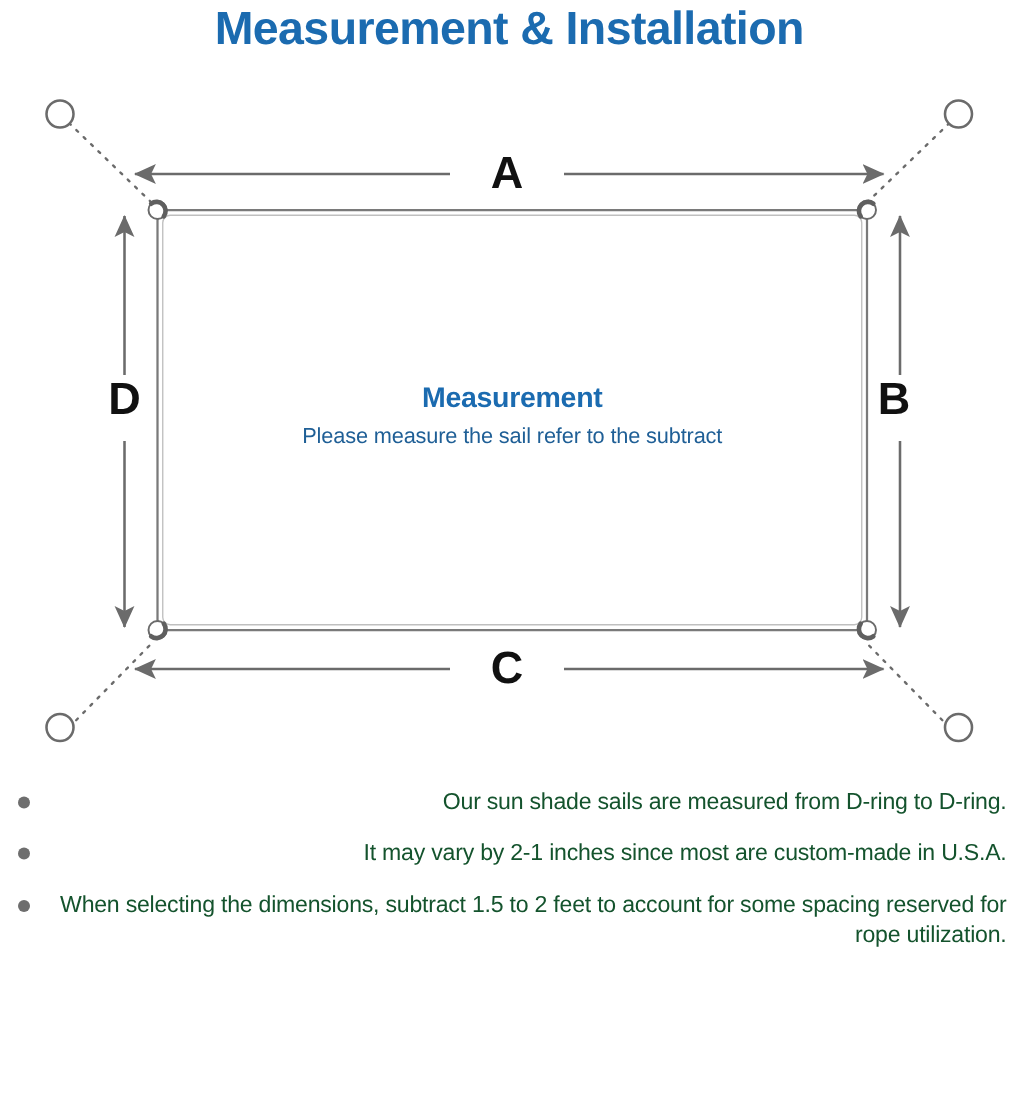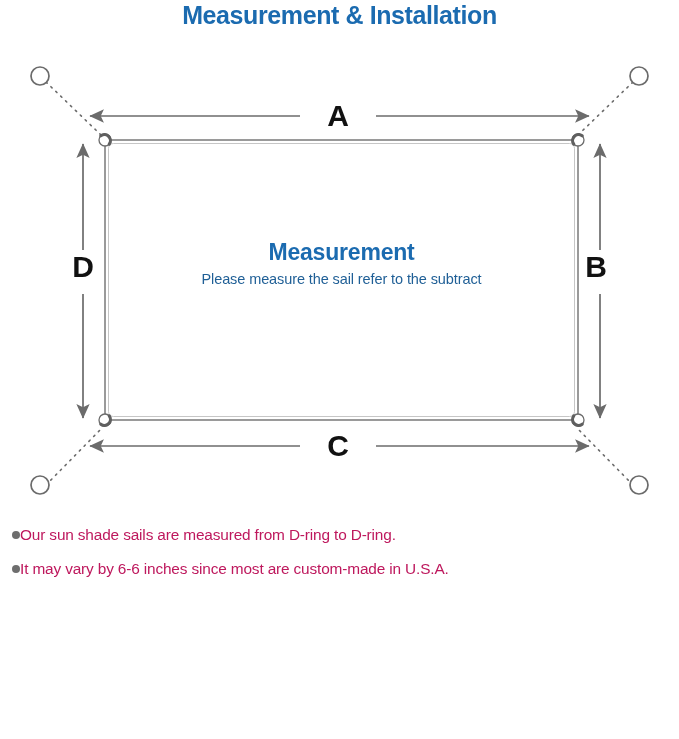--- a/index.html
+++ b/index.html
@@ -16,21 +16,21 @@
     -webkit-font-smoothing: antialiased;
   }
 
   
   .title {
     position: absolute;
     left: 0;
     top: 1px;
     width: 679px;
     text-align: center;
-    font-size: 25px;
+    font-size: 31px;
     font-weight: bold;
     color: #1b6bb0;
     letter-spacing: -0.4px;
     font-family: "Liberation Sans", sans-serif;
     white-space: nowrap;
   }
 
   
   .diagram {
     position: absolute;
@@ -46,25 +46,26 @@
   
   .center-block {
     position: absolute;
     left: 105px;
     top: 195px;
     width: 473px;
     text-align: center;
     pointer-events: none;
   }
   .center-title {
-    font-size: 23px;
+    font-size: 19px;
     font-weight: bold;
     color: #1b6bb0;
     letter-spacing: -0.2px;
     line-height: 1.1;
+    margin-top: 16px;
   }
   .center-sub {
     margin-top: 6px;
     font-size: 14.5px;
     color: #1f5f96;
     letter-spacing: -0.1px;
     line-height: 1.2;
   }
 
   
@@ -84,28 +85,29 @@
 
   
   .notes {
     position: absolute;
     left: 0;
     top: 525px;
     width: 679px;
   }
   .note-item {
     position: relative;
-    padding-left: 20px;
+    padding-left: 32px;
     padding-right: 8px;
     margin-bottom: 14px;
-    color: #be185d;
+    color: #14532d;
     font-size: 15.4px;
     line-height: 1.32;
     letter-spacing: -0.15px;
     font-family: "Liberation Sans", sans-serif;
+    text-align: right;
   }
   .note-item .dot {
     position: absolute;
     left: 12px;
     top: 6px;
     width: 8px;
     height: 8px;
     border-radius: 50%;
     background: #6e6e6e;
   }
@@ -183,15 +185,19 @@
   </div>
 </div>
 
 <div class="notes">
   <div class="note-item">
     <span class="dot"></span>
     <span>Our sun shade sails are measured from D-ring to D-ring.</span>
   </div>
   <div class="note-item">
     <span class="dot"></span>
-    <span>It may vary by 6-6 inches since most are custom-made in U.S.A.</span>
+    <span>It may vary by 2-1 inches since most are custom-made in U.S.A.</span>
+  </div>
+  <div class="note-item">
+    <span class="dot"></span>
+    <span>When selecting the dimensions, subtract 1.5 to 2 feet to account for some spacing reserved for rope utilization.</span>
   </div>
 </div>
 
 </body></html>

